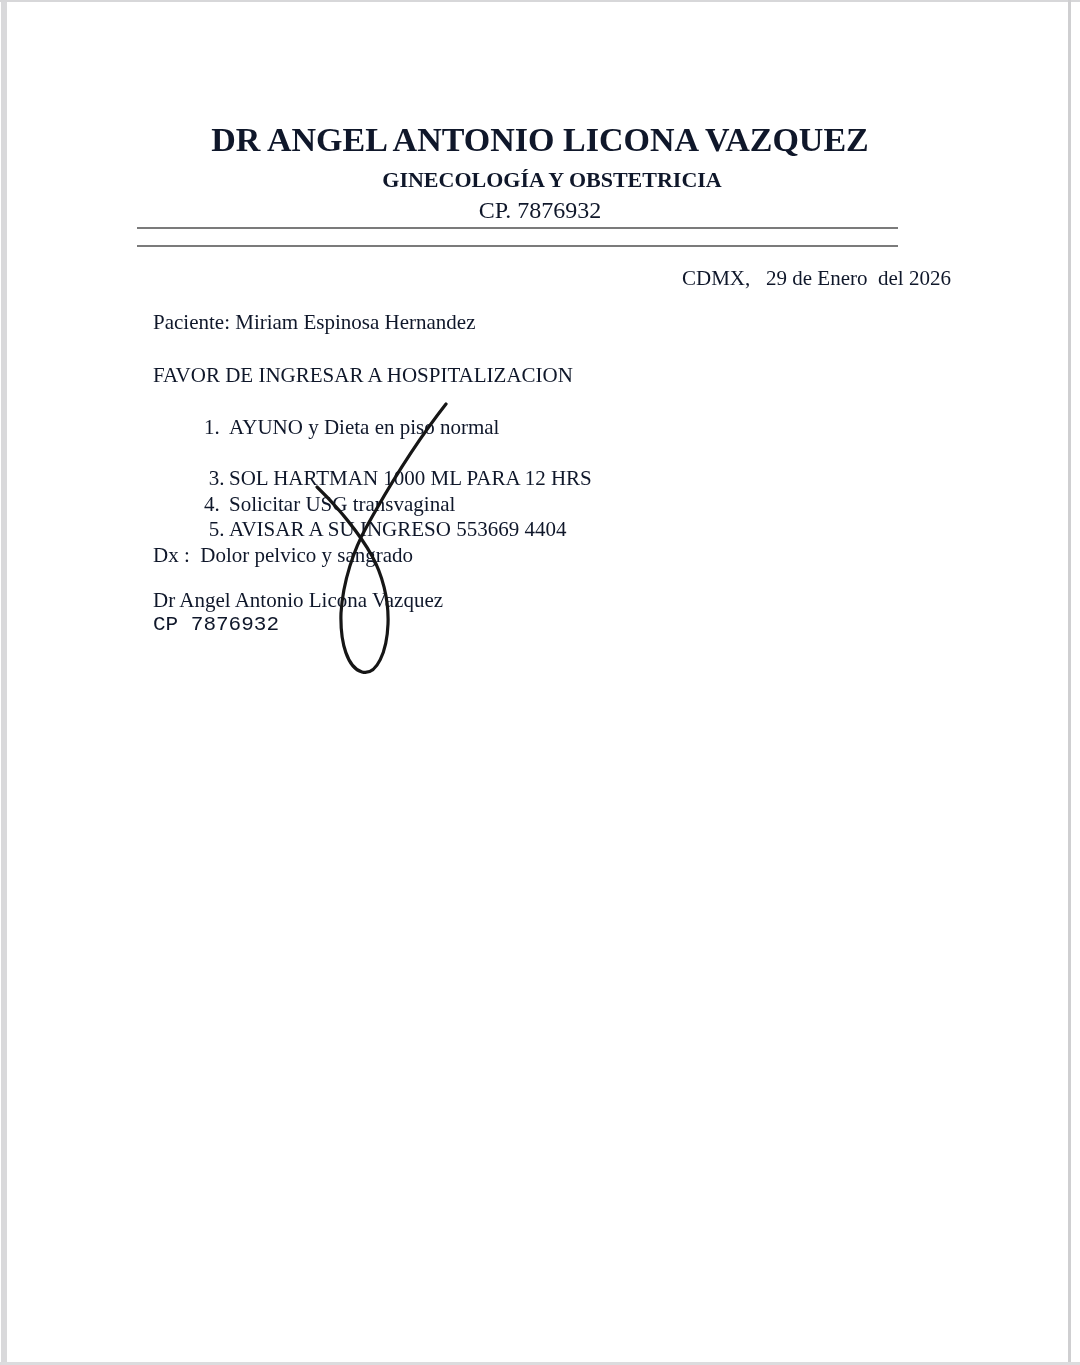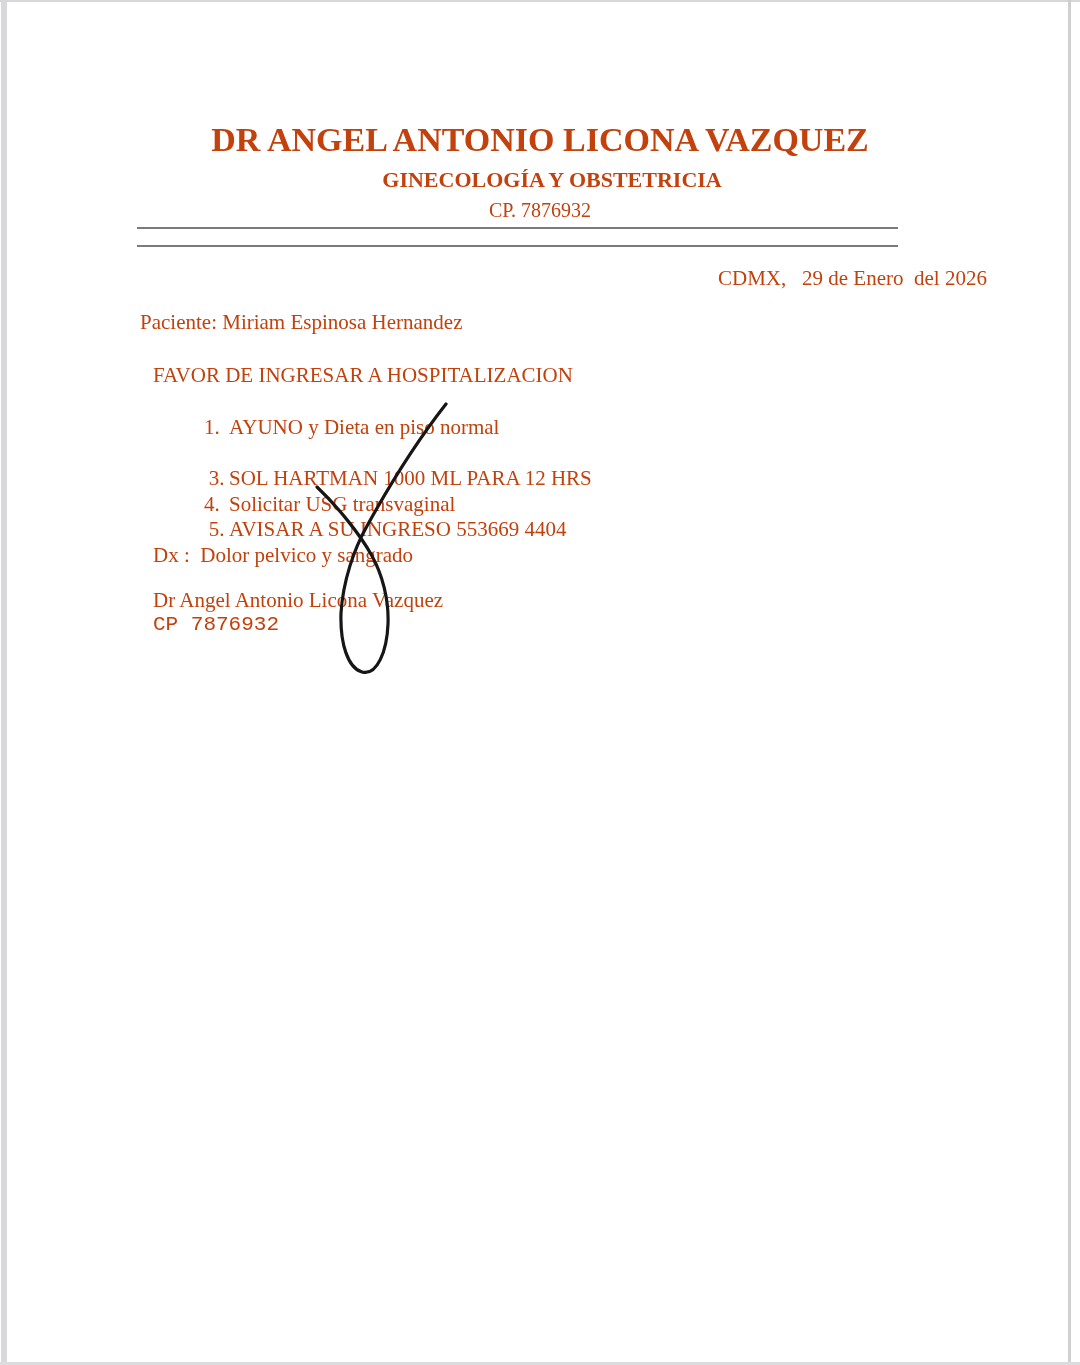--- a/index.html
+++ b/index.html
@@ -7,21 +7,21 @@
     padding: 0;
     background: #ffffff;
   }
   .page {
     position: relative;
     width: 1080px;
     height: 1365px;
     background: #ffffff;
     overflow: hidden;
     font-family: "Liberation Serif", "DejaVu Serif", serif;
-    color: #c2410c;
+    color: #0f172a;
   }
   
   .edge-left   { position: absolute; left: 1px;  top: 0; width: 6px;  height: 1365px; background: #d9d9db; }
   .edge-top    { position: absolute; left: 0;    top: 0; width: 1080px; height: 2px;  background: #d7d7d9; }
   .edge-right  { position: absolute; left: 1068px; top: 0; width: 3px; height: 1365px; background: #cfcfd1; }
   .edge-bottom { position: absolute; left: 0; top: 1362px; width: 1080px; height: 3px; background: #dcdcde; }
 
   .line {
     position: absolute;
     white-space: pre;
@@ -39,34 +39,34 @@
     line-height: 40px;
     font-weight: bold;
   }
   .doc-subtitle {
     top: 167px;
     font-size: 22px;
     line-height: 26px;
     font-weight: bold;
     padding-left: 12px;
   }
-  .doc-license { top: 198px; font-size: 20px; }
+  .doc-license { top: 198px; font-size: 24px; }
 
   .rule {
     position: absolute;
     left: 137px;
     width: 761px;
     height: 2px;
     background: #7b7b7b;
   }
   .rule-1 { top: 227px; }
   .rule-2 { top: 245px; }
 
-  .dateline  { left: 682px; top: 266px; margin-left: 36px; }
-  .patient   { left: 140px; top: 310px; }
+  .dateline  { left: 682px; top: 266px; }
+  .patient   { left: 153px; top: 310px; }
   .adm-title { left: 153px; top: 363px; text-align: center; }
 
   .order { left: 183px; }
   .order .num {
     display: inline-block;
     width: 25px;
   }
   .o1 { top: 390px; }
   .o2 { top: 416px; }
   .o3 { top: 441px; text-align: center; }

